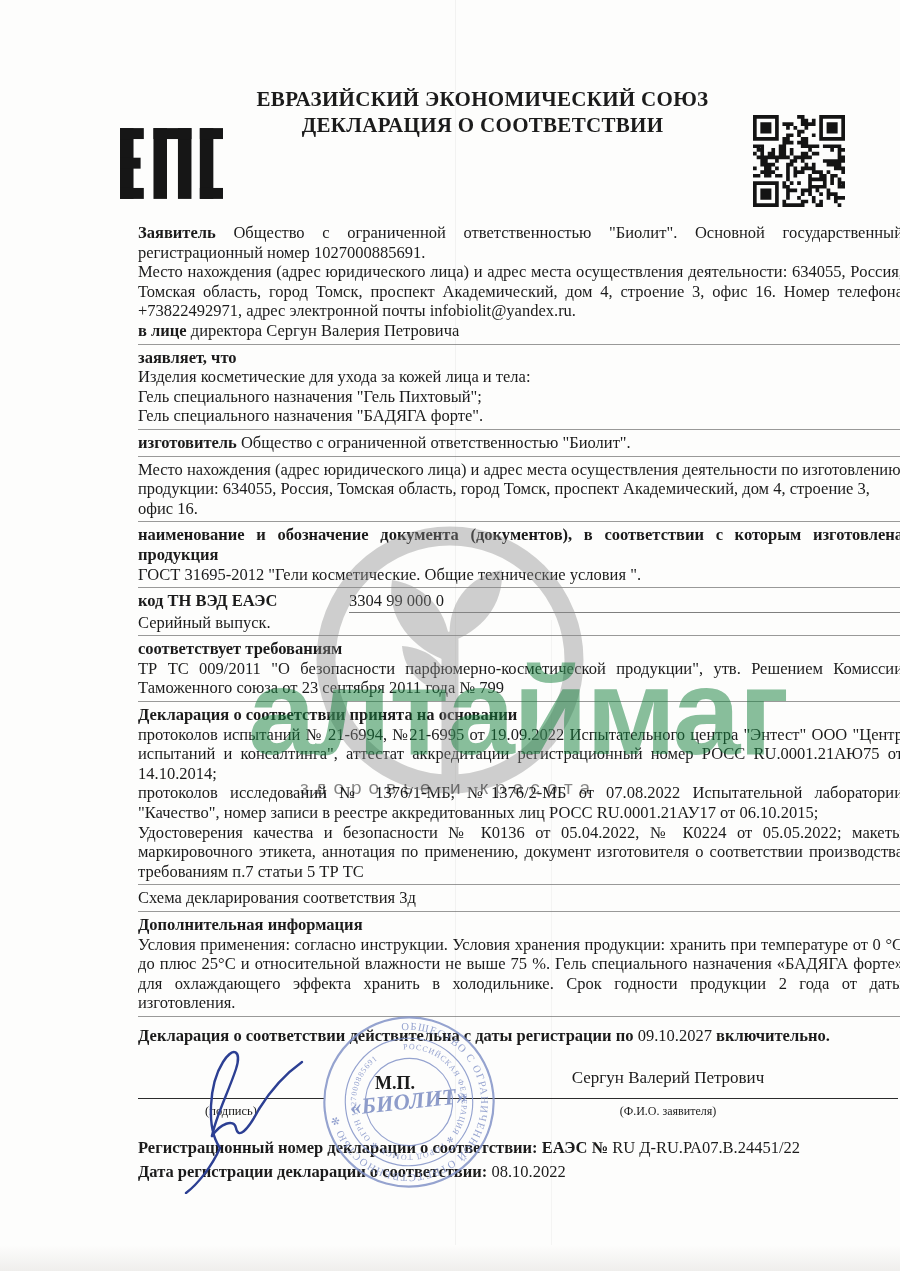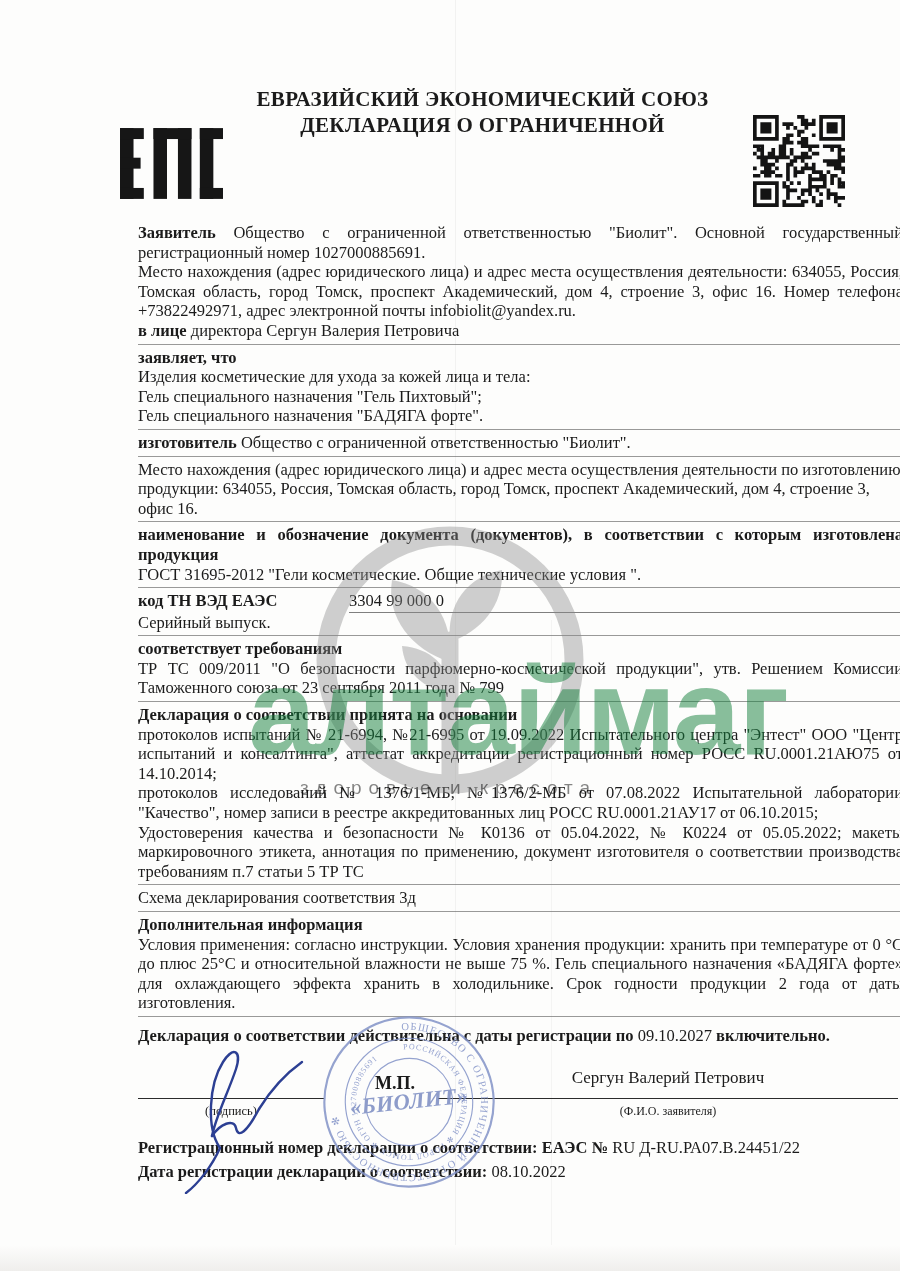--- a/index.html
+++ b/index.html
@@ -69,21 +69,21 @@
         <rect x="90" y="0" width="21" height="110"></rect>
         <rect x="52" y="0" width="59" height="17"></rect>
       <rect x="124" y="0" width="21" height="110"></rect>
         <rect x="124" y="0" width="36" height="17"></rect>
         <rect x="124" y="93" width="36" height="17"></rect>
     </g>
   </svg>
 
   <div class="title-wrap">
     <div class="title-line">ЕВРАЗИЙСКИЙ ЭКОНОМИЧЕСКИЙ СОЮЗ</div>
-    <div class="title-line">ДЕКЛАРАЦИЯ О ОГРАНИЧЕННОЙ</div>
+    <div class="title-line">ДЕКЛАРАЦИЯ О СООТВЕТСТВИИ</div>
   </div>
 
   <svg class="qr" id="qr-svg" viewBox="0 0 25 25">
       <path fill="#141414" fill-rule="evenodd" d="M12,0h1v1h-1zM13,0h1v1h-1zM13,1h1v1h-1zM14,1h1v1h-1zM16,1h1v1h-1zM8,2h1v1h-1zM9,2h1v1h-1zM10,2h1v1h-1zM13,2h1v1h-1zM14,2h1v1h-1zM15,2h1v1h-1zM16,2h1v1h-1zM9,3h1v1h-1zM11,3h1v1h-1zM14,3h1v1h-1zM12,4h1v1h-1zM13,4h1v1h-1zM9,5h1v1h-1zM10,5h1v1h-1zM12,5h1v1h-1zM16,5h1v1h-1zM8,6h1v1h-1zM9,6h1v1h-1zM13,6h1v1h-1zM14,6h1v1h-1zM8,7h1v1h-1zM9,7h1v1h-1zM10,7h1v1h-1zM12,7h1v1h-1zM13,7h1v1h-1zM14,7h1v1h-1zM0,8h1v1h-1zM1,8h1v1h-1zM2,8h1v1h-1zM7,8h1v1h-1zM8,8h1v1h-1zM13,8h1v1h-1zM14,8h1v1h-1zM15,8h1v1h-1zM16,8h1v1h-1zM17,8h1v1h-1zM19,8h1v1h-1zM20,8h1v1h-1zM21,8h1v1h-1zM22,8h1v1h-1zM23,8h1v1h-1zM1,9h1v1h-1zM2,9h1v1h-1zM5,9h1v1h-1zM7,9h1v1h-1zM8,9h1v1h-1zM10,9h1v1h-1zM15,9h1v1h-1zM21,9h1v1h-1zM23,9h1v1h-1zM24,9h1v1h-1zM0,10h1v1h-1zM2,10h1v1h-1zM4,10h1v1h-1zM5,10h1v1h-1zM7,10h1v1h-1zM8,10h1v1h-1zM10,10h1v1h-1zM13,10h1v1h-1zM14,10h1v1h-1zM16,10h1v1h-1zM17,10h1v1h-1zM23,10h1v1h-1zM1,11h1v1h-1zM2,11h1v1h-1zM3,11h1v1h-1zM4,11h1v1h-1zM5,11h1v1h-1zM6,11h1v1h-1zM7,11h1v1h-1zM8,11h1v1h-1zM9,11h1v1h-1zM11,11h1v1h-1zM12,11h1v1h-1zM13,11h1v1h-1zM14,11h1v1h-1zM15,11h1v1h-1zM23,11h1v1h-1zM24,11h1v1h-1zM2,12h1v1h-1zM3,12h1v1h-1zM6,12h1v1h-1zM10,12h1v1h-1zM11,12h1v1h-1zM13,12h1v1h-1zM19,12h1v1h-1zM20,12h1v1h-1zM21,12h1v1h-1zM22,12h1v1h-1zM23,12h1v1h-1zM24,12h1v1h-1zM2,13h1v1h-1zM3,13h1v1h-1zM4,13h1v1h-1zM5,13h1v1h-1zM9,13h1v1h-1zM10,13h1v1h-1zM14,13h1v1h-1zM16,13h1v1h-1zM20,13h1v1h-1zM21,13h1v1h-1zM22,13h1v1h-1zM23,13h1v1h-1zM0,14h1v1h-1zM3,14h1v1h-1zM4,14h1v1h-1zM6,14h1v1h-1zM9,14h1v1h-1zM11,14h1v1h-1zM13,14h1v1h-1zM14,14h1v1h-1zM15,14h1v1h-1zM16,14h1v1h-1zM22,14h1v1h-1zM23,14h1v1h-1zM24,14h1v1h-1zM2,15h1v1h-1zM3,15h1v1h-1zM4,15h1v1h-1zM5,15h1v1h-1zM9,15h1v1h-1zM11,15h1v1h-1zM12,15h1v1h-1zM13,15h1v1h-1zM16,15h1v1h-1zM17,15h1v1h-1zM18,15h1v1h-1zM20,15h1v1h-1zM24,15h1v1h-1zM0,16h1v1h-1zM1,16h1v1h-1zM3,16h1v1h-1zM4,16h1v1h-1zM6,16h1v1h-1zM7,16h1v1h-1zM9,16h1v1h-1zM11,16h1v1h-1zM15,16h1v1h-1zM18,16h1v1h-1zM19,16h1v1h-1zM21,16h1v1h-1zM22,16h1v1h-1zM9,17h1v1h-1zM15,17h1v1h-1zM16,17h1v1h-1zM17,17h1v1h-1zM18,17h1v1h-1zM19,17h1v1h-1zM21,17h1v1h-1zM23,17h1v1h-1zM8,18h1v1h-1zM10,18h1v1h-1zM12,18h1v1h-1zM15,18h1v1h-1zM19,18h1v1h-1zM21,18h1v1h-1zM23,18h1v1h-1zM24,18h1v1h-1zM8,19h1v1h-1zM9,19h1v1h-1zM15,19h1v1h-1zM16,19h1v1h-1zM17,19h1v1h-1zM18,19h1v1h-1zM19,19h1v1h-1zM23,19h1v1h-1zM24,19h1v1h-1zM9,20h1v1h-1zM10,20h1v1h-1zM11,20h1v1h-1zM13,20h1v1h-1zM14,20h1v1h-1zM15,20h1v1h-1zM17,20h1v1h-1zM20,20h1v1h-1zM9,21h1v1h-1zM13,21h1v1h-1zM15,21h1v1h-1zM18,21h1v1h-1zM20,21h1v1h-1zM21,21h1v1h-1zM22,21h1v1h-1zM9,22h1v1h-1zM12,22h1v1h-1zM16,22h1v1h-1zM20,22h1v1h-1zM22,22h1v1h-1zM23,22h1v1h-1zM24,22h1v1h-1zM8,23h1v1h-1zM13,23h1v1h-1zM14,23h1v1h-1zM16,23h1v1h-1zM18,23h1v1h-1zM22,23h1v1h-1zM8,24h1v1h-1zM9,24h1v1h-1zM10,24h1v1h-1zM11,24h1v1h-1zM12,24h1v1h-1zM13,24h1v1h-1zM17,24h1v1h-1zM18,24h1v1h-1zM23,24h1v1h-1z M0,0h7v7h-7z M1,1h5v5h-5z M2,2h3v3h-3z M18,0h7v7h-7z M19,1h5v5h-5z M20,2h3v3h-3z M0,18h7v7h-7z M1,19h5v5h-5z M2,20h3v3h-3z"></path>
     </svg>
 
   <div class="content">
     <div id="doc-body">
         <p class="para just"><span class="b">Заявитель </span><span>Общество с ограниченной ответственностью "Биолит". Основной государственный регистрационный номер 1027000885691.</span></p>
         <p class="para just"><span>Место нахождения (адрес юридического лица) и адрес места осуществления деятельности: 634055, Россия, Томская область, город Томск, проспект Академический, дом 4, строение 3, офис 16. Номер телефона +73822492971, адрес электронной почты infobiolit@yandex.ru.</span></p>

